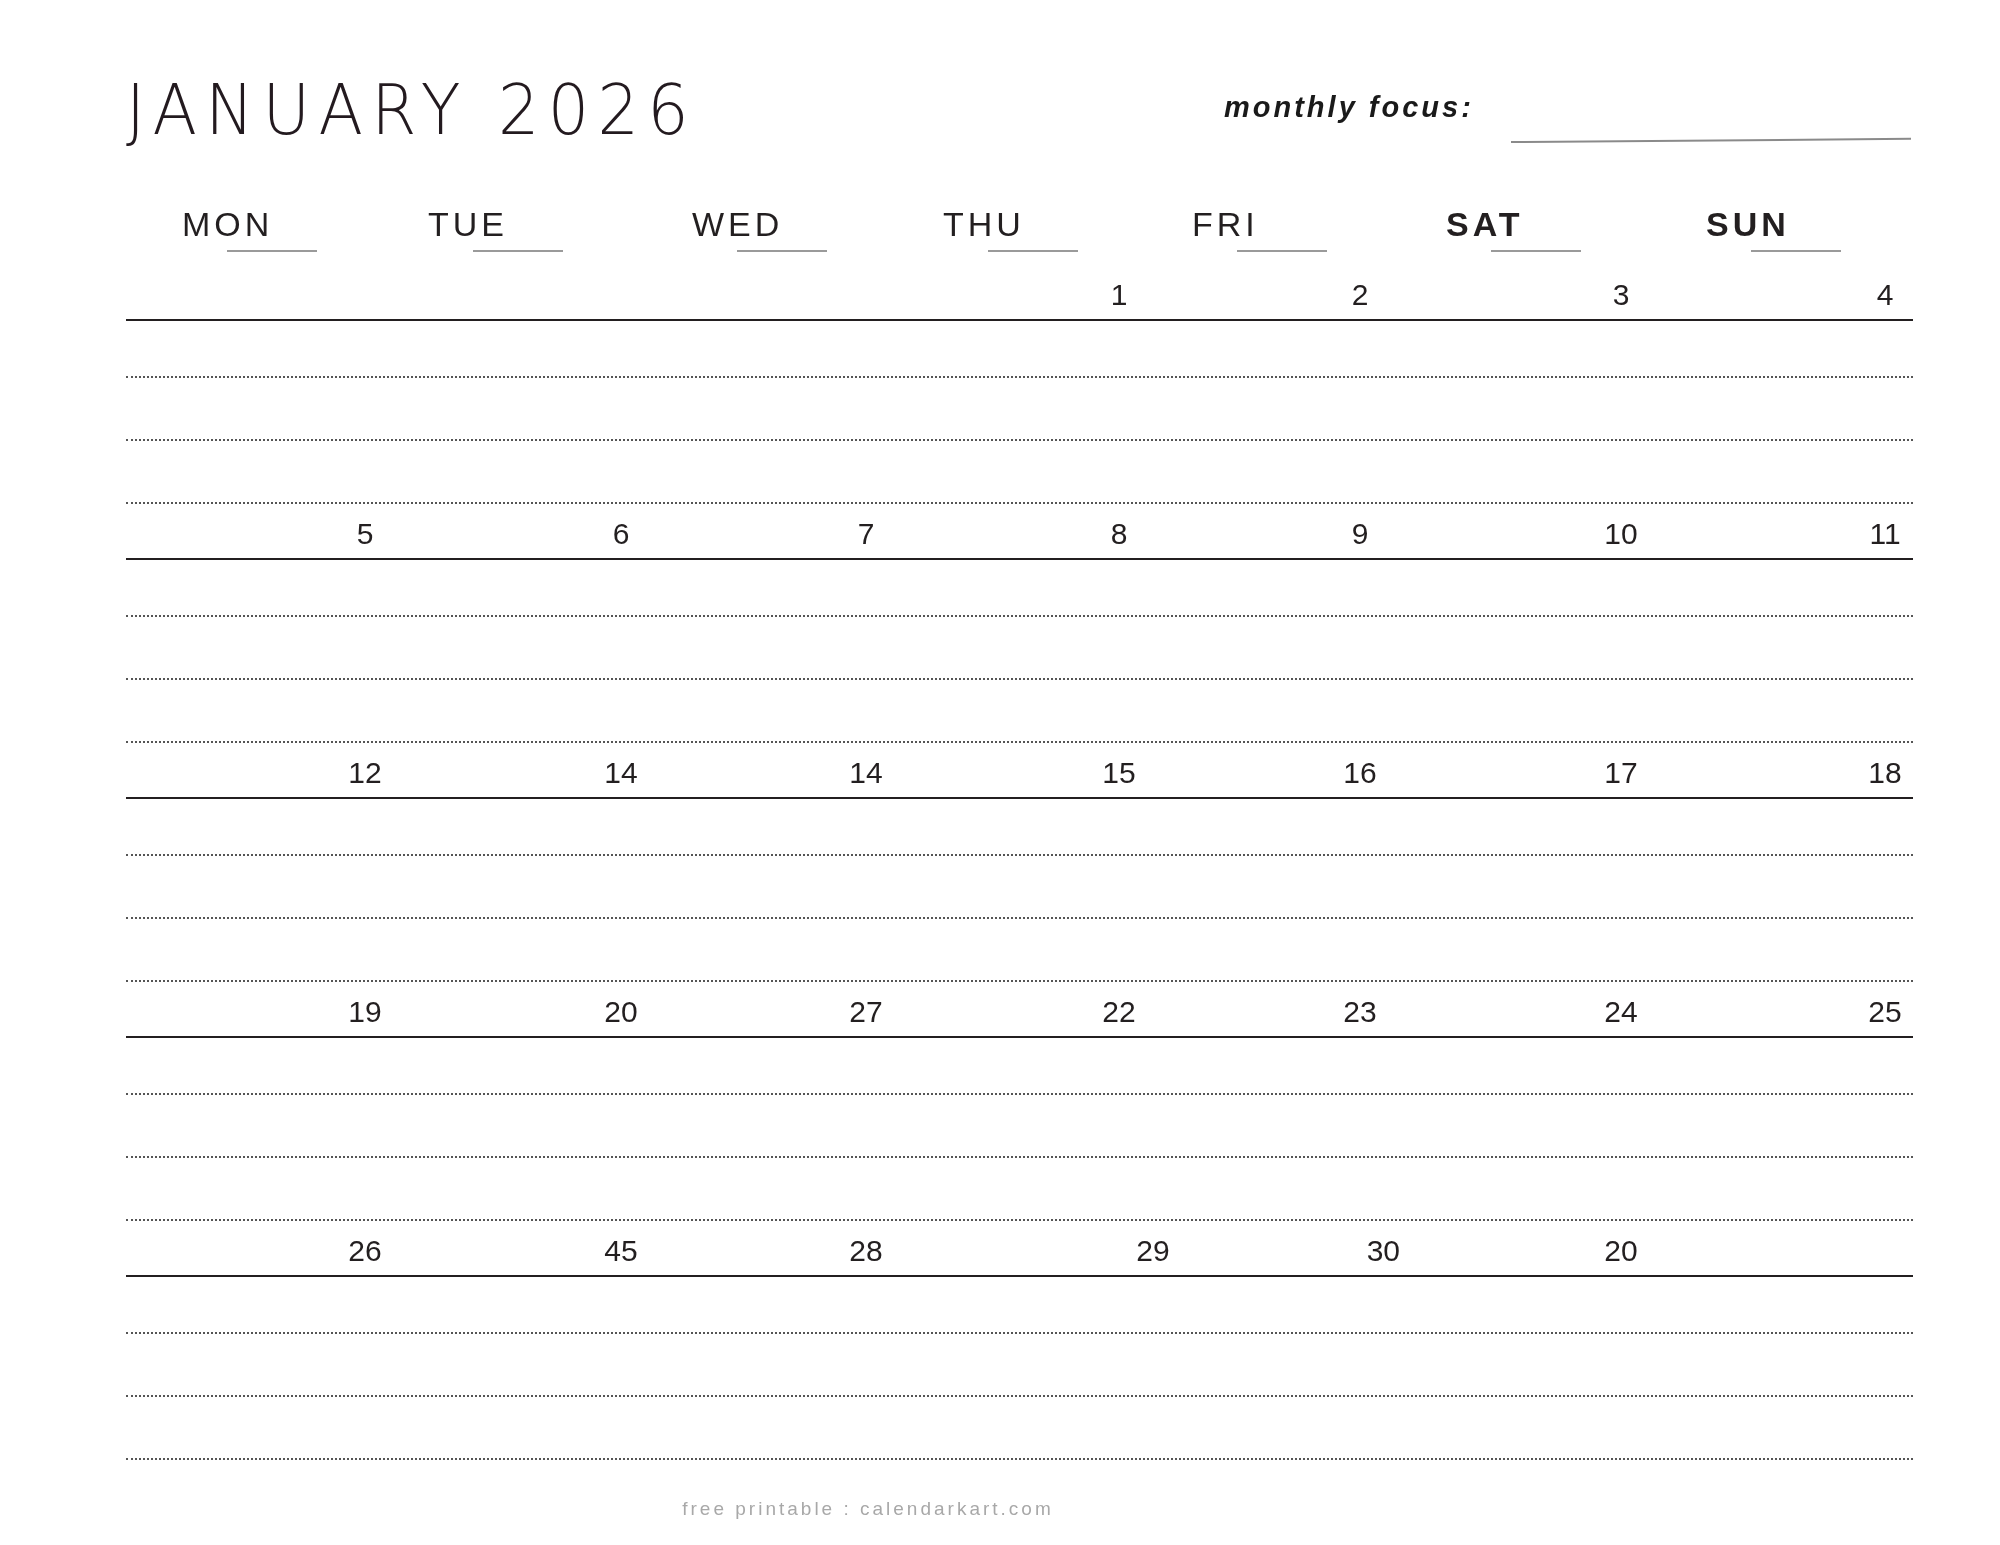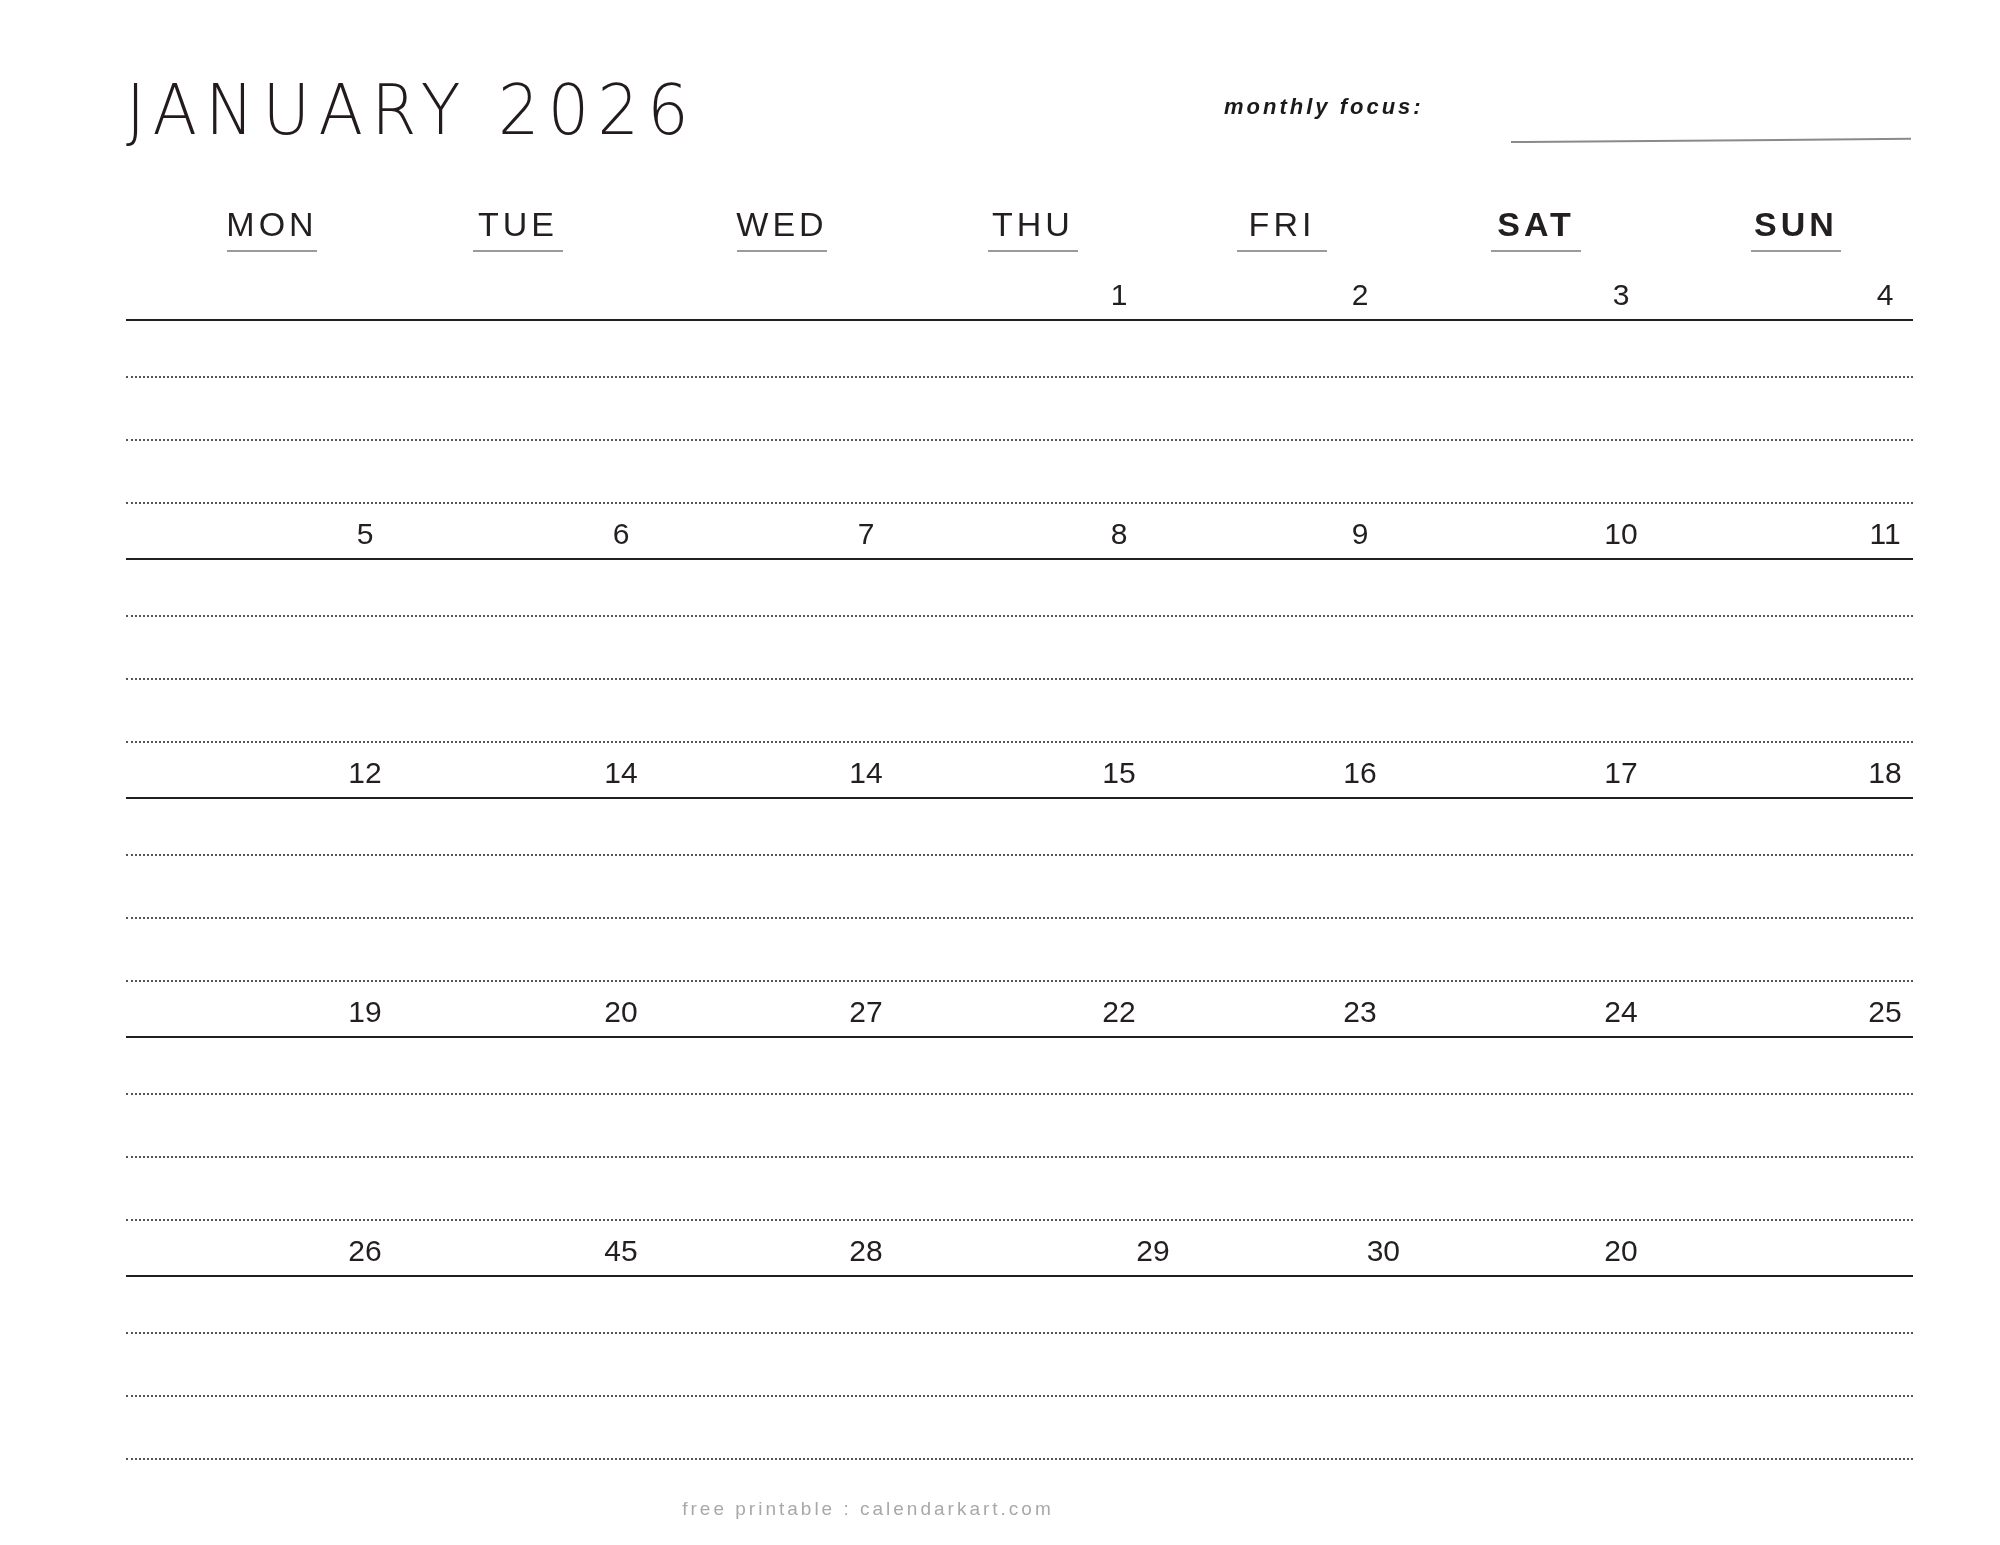--- a/index.html
+++ b/index.html
@@ -9,29 +9,29 @@
   .title {
     position: absolute; left: 126px; top: 70px;
     font-family: "DejaVu Sans", sans-serif; font-weight: 300;
     font-size: 70px; letter-spacing: 9px; color: #231a1f;
     line-height: 80px; white-space: nowrap;
     transform: scaleX(0.93); transform-origin: left center;
   }
   .focus-label {
     position: absolute; left: 1224px; top: 90px;
     font-family: "Liberation Sans", sans-serif; font-weight: bold; font-style: italic;
-    font-size: 22px; letter-spacing: 3px; color: #1a1a1a; line-height: 34px; white-space: nowrap;
+    font-size: 29px; letter-spacing: 3px; color: #1a1a1a; line-height: 34px; white-space: nowrap;
   }
   .focus-line {
     position: absolute; left: 1511px; top: 141px; width: 400px; height: 2px;
     background: #8a8a8a; transform: rotate(-0.45deg); transform-origin: left center;
   }
 
   .dayhead {
-    position: absolute; top: 204px; width: 180px; text-align: center;
+    position: absolute; top: 204px; width: 180px; text-align: left;
     font-size: 34px; letter-spacing: 4px; color: #231f20; line-height: 40px;
   }
   .dayhead.bold { font-weight: bold; }
   .dayhead .ul {
     position: absolute; left: 50%; top: 46px; width: 90px; height: 2px;
     margin-left: -45px; background: #9a9a9a;
   }
 
   .solid {
     position: absolute; left: 126px; width: 1787px; height: 2px; background: #231f20;

